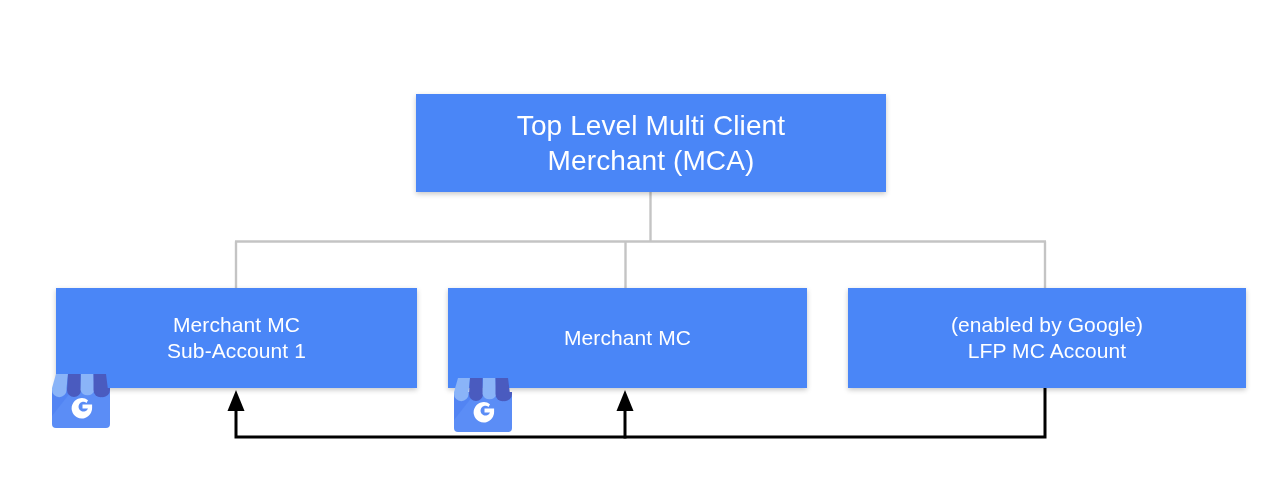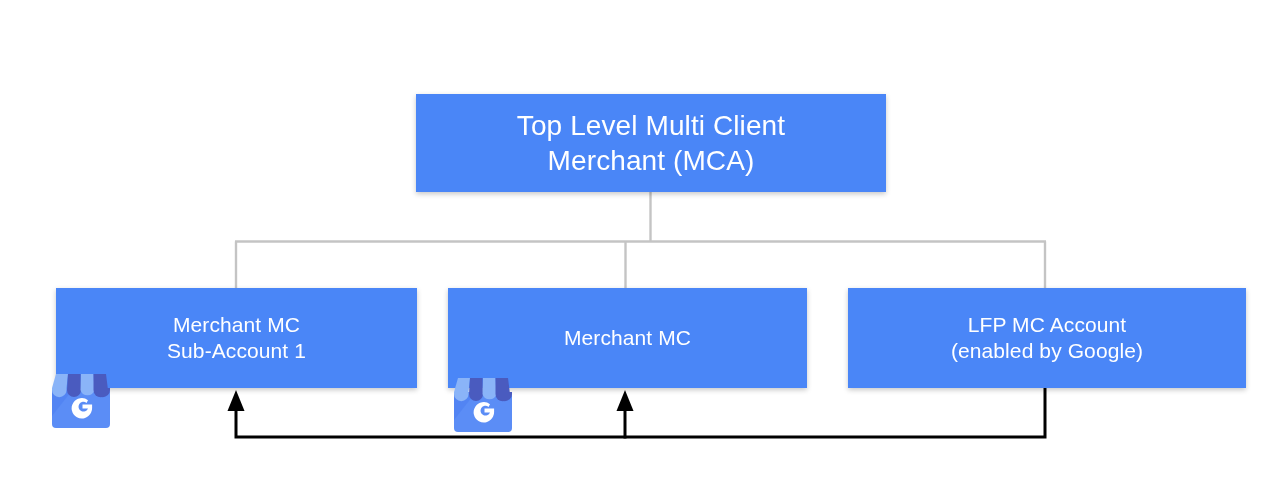--- a/index.html
+++ b/index.html
@@ -129,22 +129,22 @@
   </div>
 
   <div class="node-box" id="node-sub2">
     <span class="node-text">
       <span class="node-line">Merchant MC</span>
     </span>
   </div>
 
   <div class="node-box" id="node-lfp">
     <span class="node-text">
+      <span class="node-line">(enabled by Google)</span>
       <span class="node-line">LFP MC Account</span>
-      <span class="node-line">(enabled by Google)</span>
     </span>
   </div>
 
   <svg class="gbp-icon" id="gbp-icon-1" viewBox="0 0 74 62" xmlns="http://www.w3.org/2000/svg">
     <path d="M8 20 H66 V56 a4 4 0 0 1 -4 4 H12 a4 4 0 0 1 -4 -4 Z" fill="#5b8df6"></path>
     <path d="M8 20 H30 L8 48 Z" fill="#4a7ef0" opacity="0.55"></path>
     <path d="M8 20 h14.5 v2 a7.25 7.25 0 0 1 -14.5 0 Z" fill="#8ab4f8"></path>
     <path d="M12 6 h12 l-1.5 14 h-14.5 Z" fill="#8ab4f8"></path>
     <path d="M24 6 h12.5 l0.5 16 a7 7 0 0 1 -14 0 Z" fill="#4a5bbf"></path>
     <path d="M37 6 h12.5 l1 16 a7.25 7.25 0 0 1 -14 0 Z" fill="#8ab4f8"></path>

